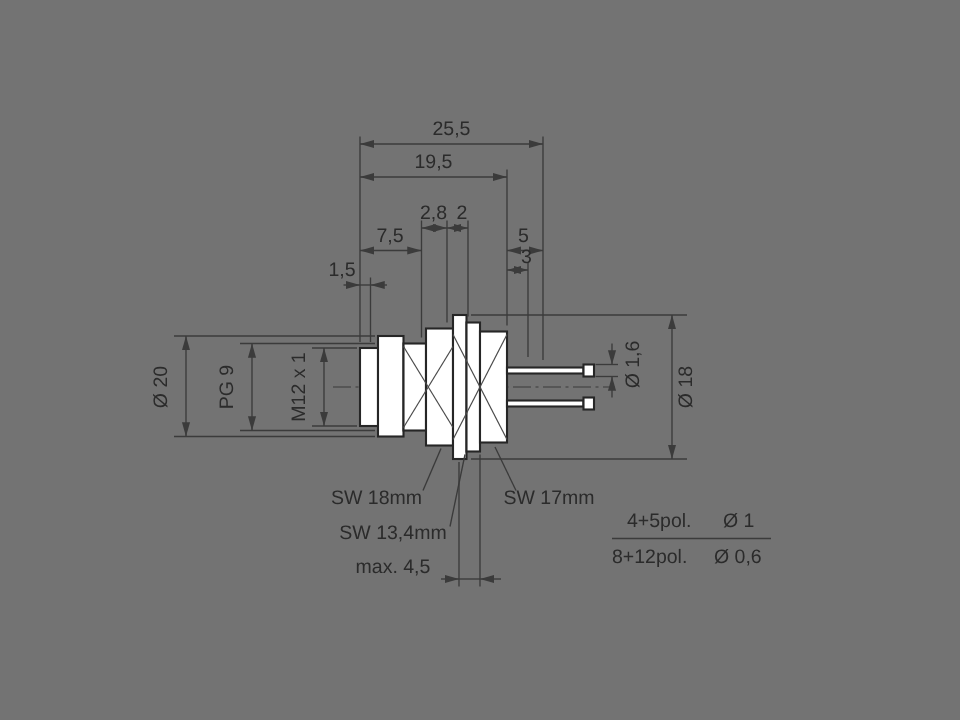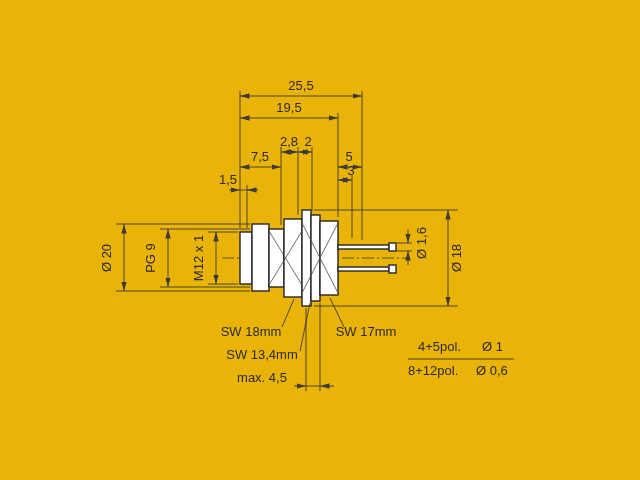--- a/index.html
+++ b/index.html
@@ -1,16 +1,16 @@
 <!DOCTYPE html>
 <html><head>
 <meta charset="utf-8">
 <style>
   html, body { margin: 0; padding: 0; background: #ffffff; }
-  .canvas { width: 640px; height: 480px; background: #eab308; position: relative; overflow: hidden; }
+  .canvas { width: 640px; height: 480px; background: #737373; position: relative; overflow: hidden; }
   svg { display: block; }
   .ln  { stroke: #3b3b3b; stroke-width: 0.9; fill: none; }
   .bd  { stroke: #262626; stroke-width: 1.4; fill: #ffffff; }
   .bd2 { stroke: #4a4a4a; stroke-width: 0.8; fill: none; }
   .cl  { stroke: #3b3b3b; stroke-width: 0.8; fill: none; stroke-dasharray: 12 3 2 3; }
   .t   { font-family: "Liberation Sans", "DejaVu Sans", sans-serif; font-size: 13px; fill: #2b2b2b; }
   .tm  { text-anchor: middle; }
 </style>
 </head>
 <body>

